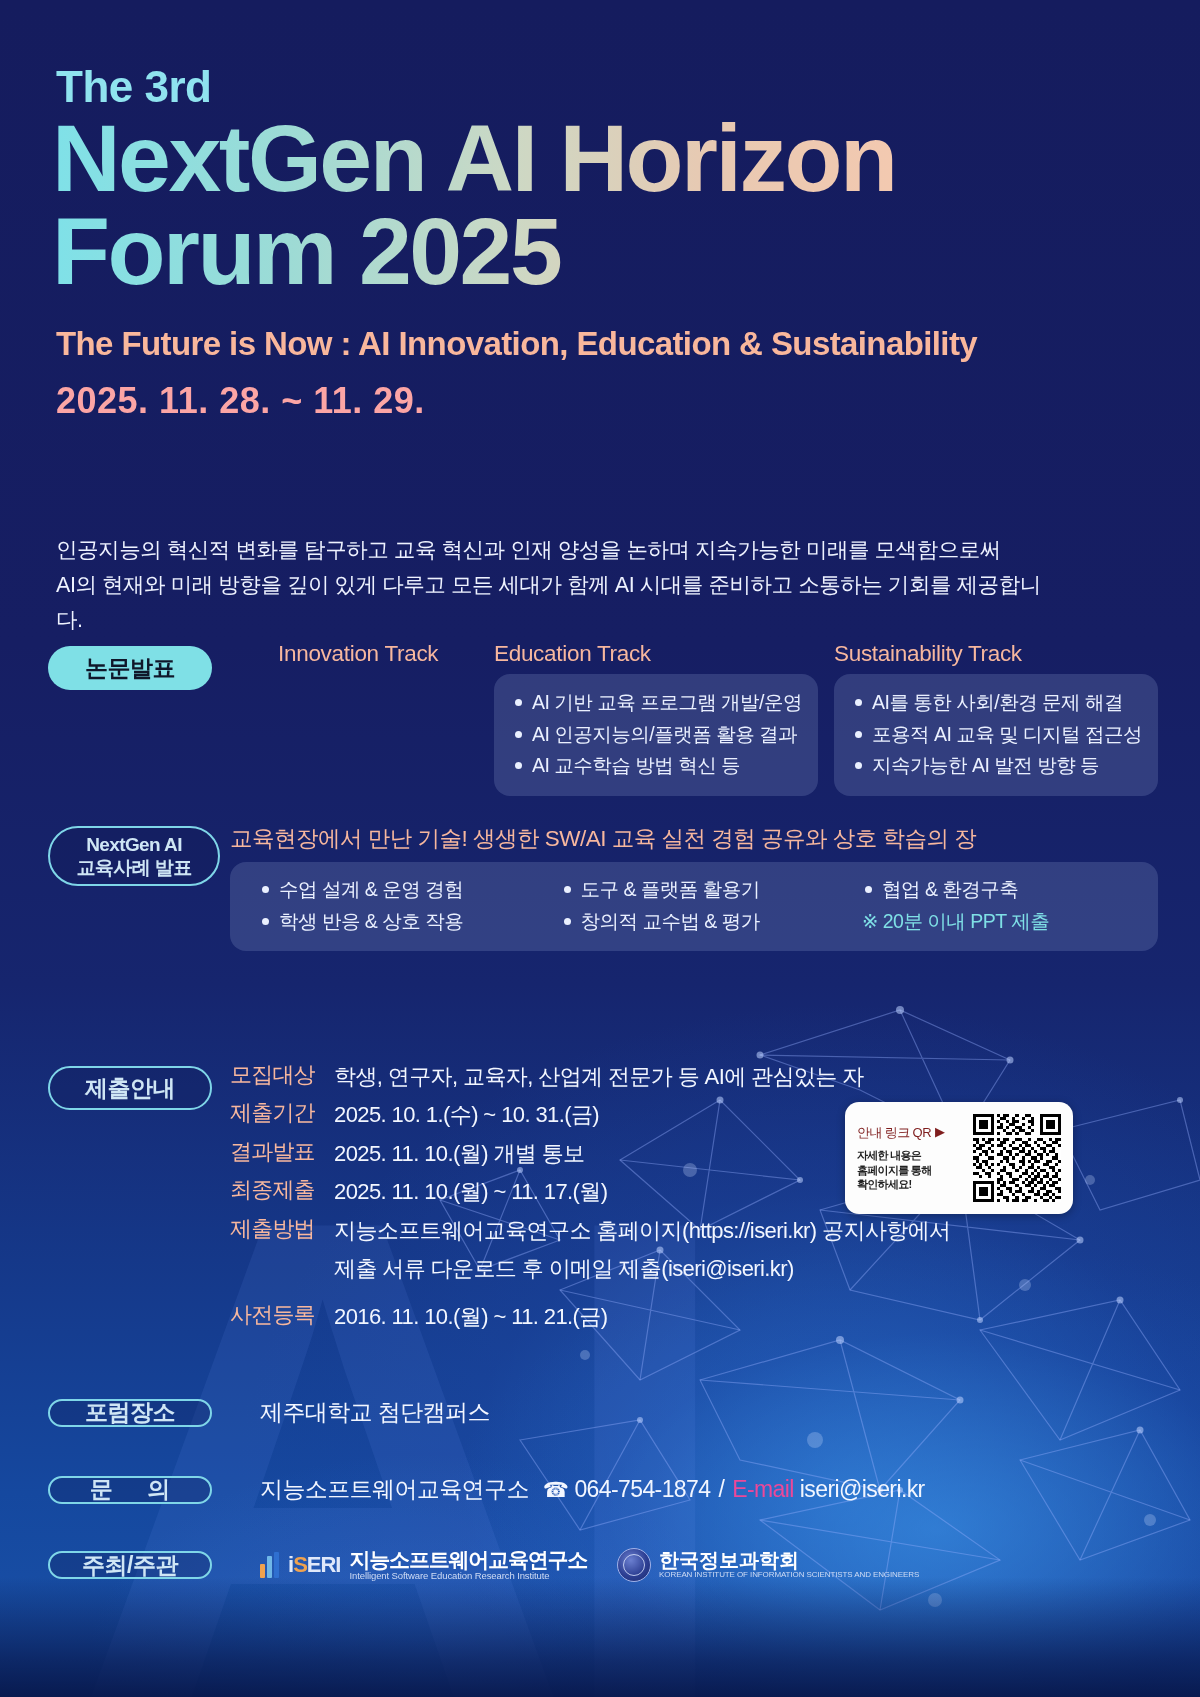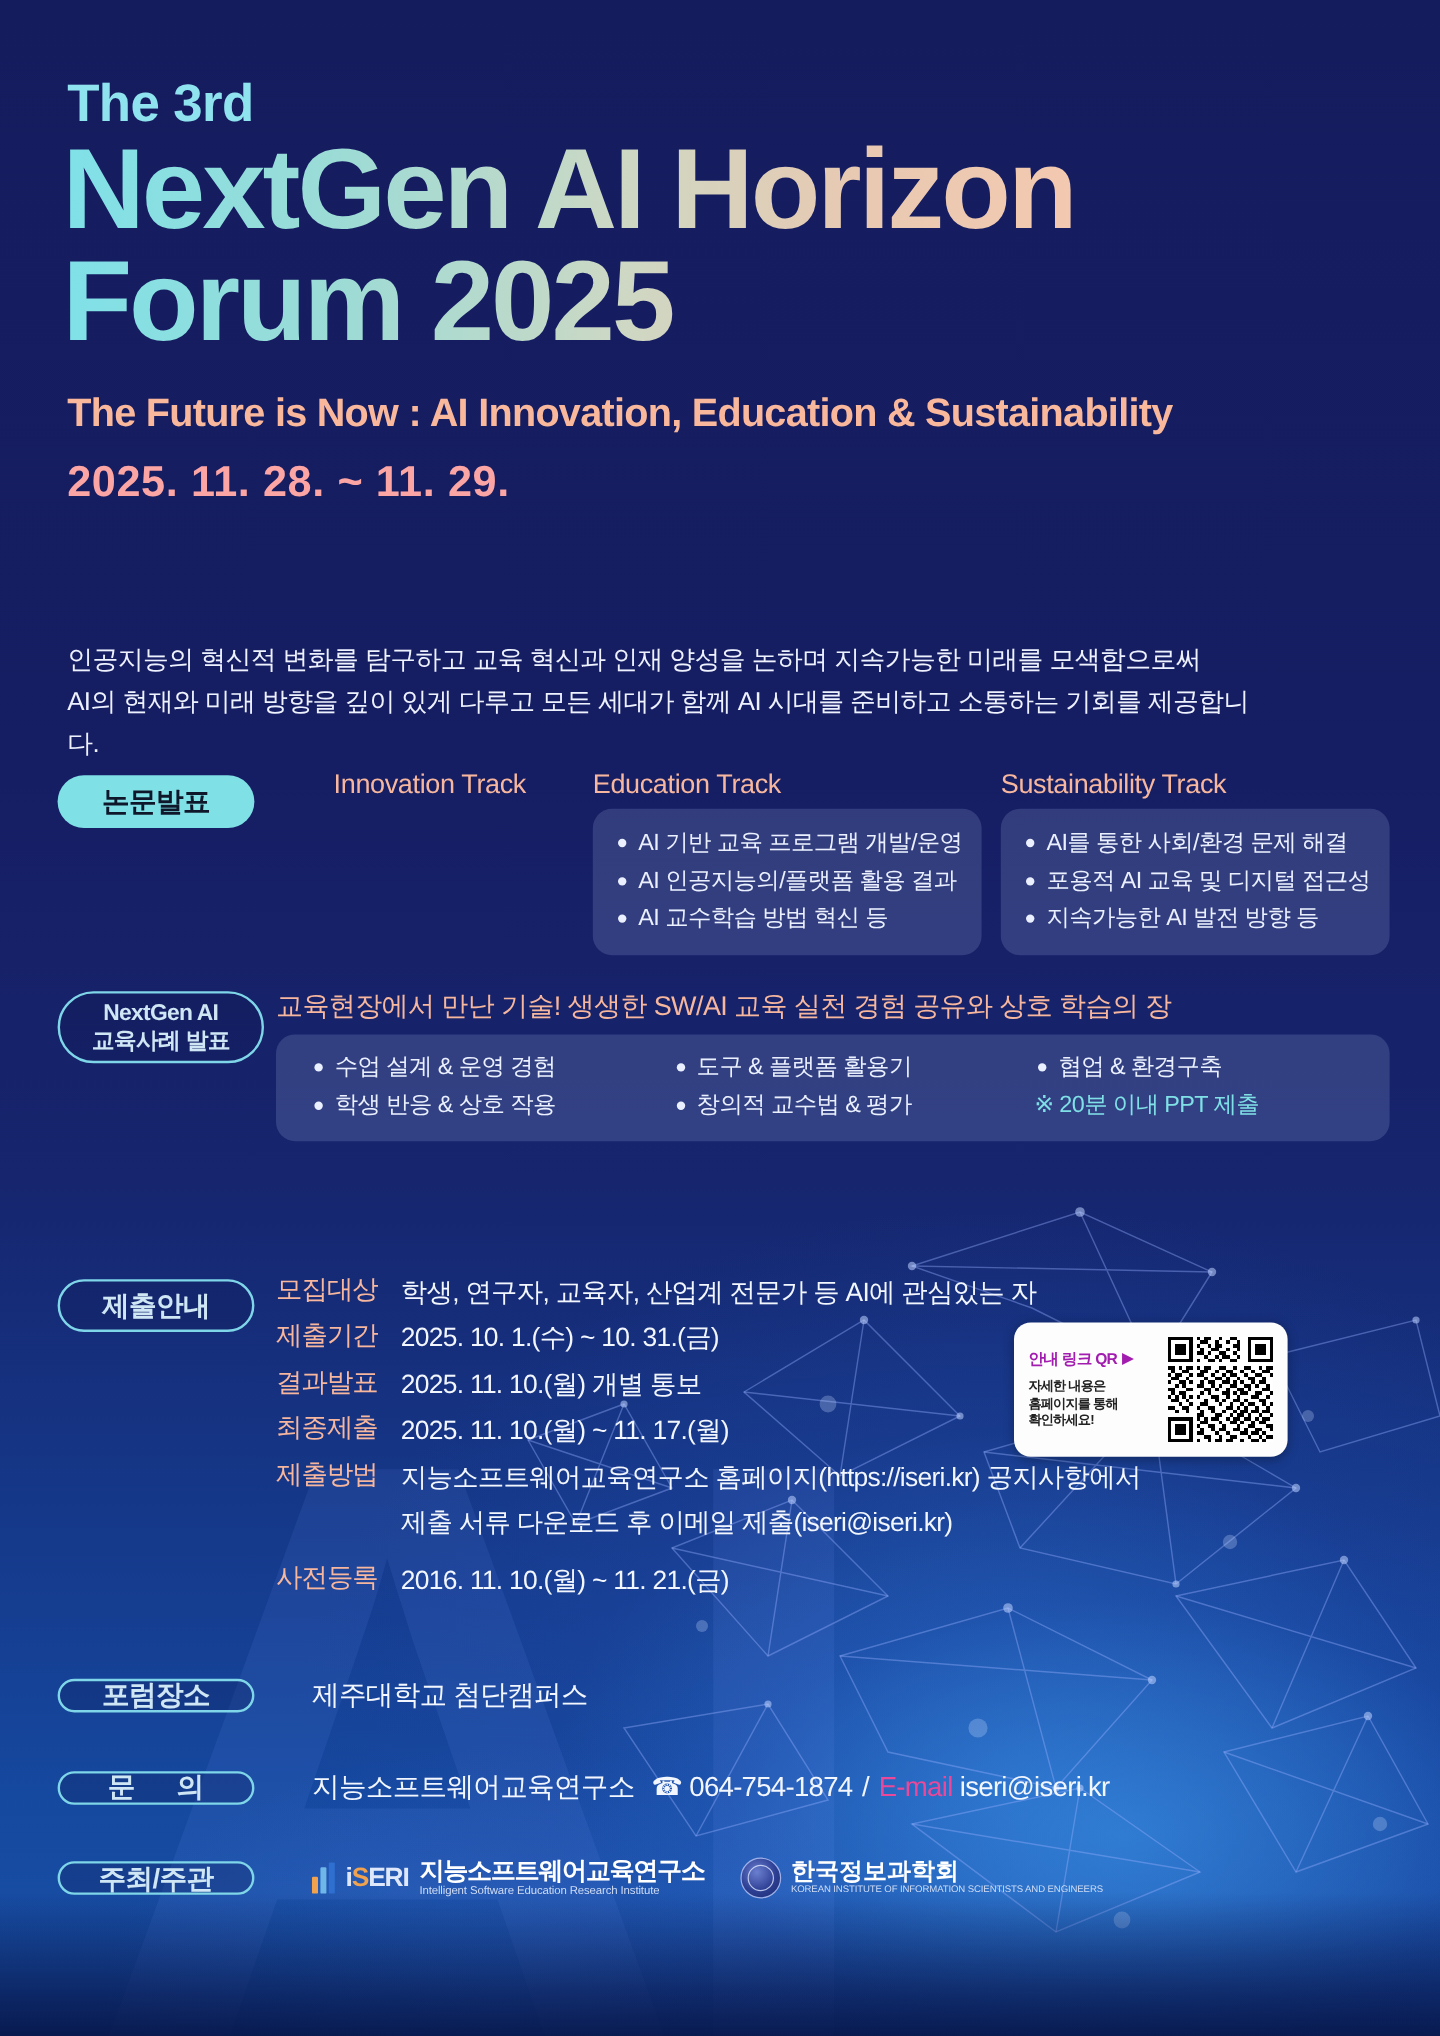--- a/index.html
+++ b/index.html
@@ -176,21 +176,21 @@
   
   .qr-card {
     position: absolute; left: 845px; top: 1102px;
     width: 228px; height: 112px;
     background: #fdfdfd; border-radius: 14px;
     display: flex; align-items: center; padding: 10px 12px;
     box-shadow: 0 2px 9px rgba(0,0,0,.3);
   }
   .qr-text { flex: 1; }
   .qr-head {
-    font-size: 13px; font-weight: 700; color: #a21caf; letter-spacing: -.6px;
+    font-size: 13px; font-weight: 400; color: #7f1d1d; letter-spacing: -.6px;
     display: flex; align-items: flex-start; gap: 4px; margin-bottom: 6px;
   }
   .qr-sub { font-size: 11px; font-weight: 700; color: #222; line-height: 1.36; letter-spacing: -.7px; }
   .qr-code { width: 88px; height: 88px; }
 
   
   .foot-row { position: absolute; left: 48px; display: flex; align-items: center; }
   #foot-venue { top: 1397px; }
   #foot-contact { top: 1474px; }
   #foot-host { top: 1548px; }

